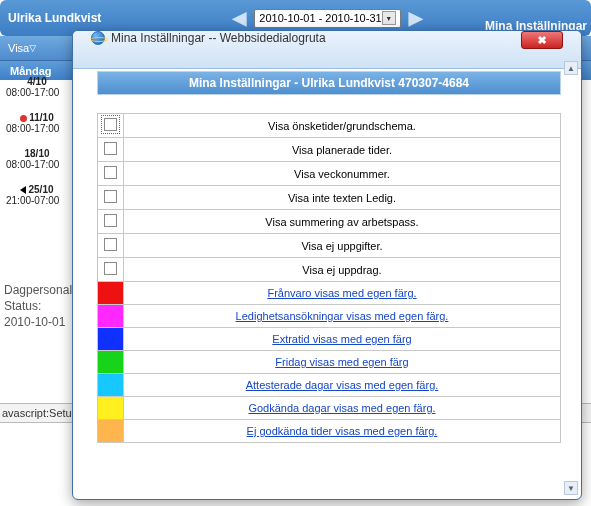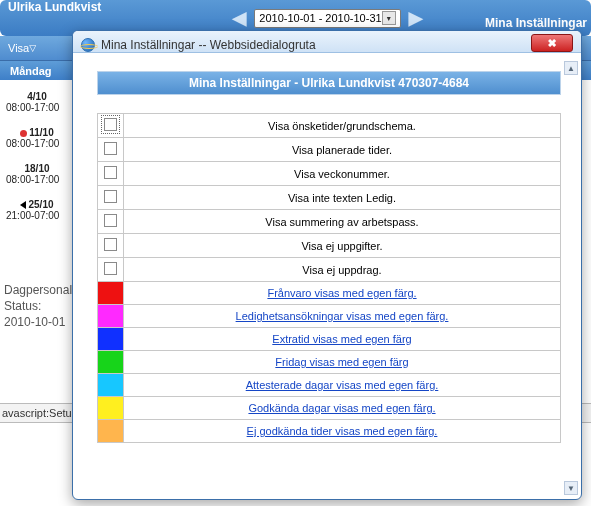--- a/index.html
+++ b/index.html
@@ -11,20 +11,21 @@
     width: 591px;
     height: 506px;
     overflow: hidden;
     position: relative;
   }
   .topbar {
     height: 36px;
     background: linear-gradient(#5a99d6, #3b7cc4);
     color: #fff;
     display: flex;
+    align-items: center;
     font-weight: bold;
     font-size: 12px;
     border-radius: 6px;
   }
   .topbar .user { padding-left: 8px; flex: 0 0 170px; }
   .topbar .nav { flex: 1; display:flex; align-items:center; justify-content:center; gap:8px;}
   .topbar .settings { padding-right: 4px; margin-top: 16px; }
   .arrow { color:#cfe3f6; font-size:18px; cursor:pointer; user-select:none; }
   .date-select {
     background:#fff; border:1px solid #7a7a7a; border-radius:2px;
@@ -41,21 +42,21 @@
   }
   .visa-dd { display:flex; align-items:center; gap:0; font-size:11px; cursor:pointer;}
   .visa-dd .tri { font-size:9px; }
   .header-row {
     height:20px; background: linear-gradient(#5e9dd8,#3e7fc8);
     color:#fff; font-weight:bold; font-size:11px;
     display:flex; align-items:center; padding-left:10px;
     border-top:1px solid #3a6ca8;
   }
   .left-col {
-    position:absolute; left:0; top:87px; width:98px;
+    position:absolute; left:0; top:72px; width:98px;
   }
   .day-block { padding:4px 0 10px 6px; font-size:10px; color:#222;}
   .day-block .d { font-weight:bold; text-align:center; width:62px;}
   .day-block .t { text-align:left;}
   .dot-red { display:inline-block;width:7px;height:7px;background:#d33;border-radius:50%;margin-right:2px;vertical-align:middle;}
   .tri-left { display:inline-block; width:0;height:0;border-top:4px solid transparent;border-bottom:4px solid transparent;border-right:6px solid #000; margin-right:2px; vertical-align:middle;}
   .foot {
     position:absolute; left:0; top:278px; font-size:12px; color:#555;
     padding:4px 4px; line-height:1.35;
   }
@@ -70,24 +71,24 @@
   .dialog {
     position:absolute; left:72px; top:30px;
     width:510px; height:470px;
     background:#fff;
     border:1px solid #3b6fa9;
     border-radius:6px;
     box-shadow:0 4px 14px rgba(0,0,0,.35);
     overflow:hidden;
   }
   .dlg-title {
-    height:22px;
+    height:38px;
     background: linear-gradient(#eaf3fc,#cfe2f6);
     border-bottom:1px solid #9ec0e3;
-    display:flex; align-items:flex-end; padding:0 8px;
+    display:flex; align-items:flex-start; padding:0 18px;
     gap:6px;
   }
   .ie-icon {
     width:14px;height:14px; border:1px solid #2a6db3; border-radius:50%;
     background: radial-gradient(circle at 30% 30%, #6fb6ff, #1e62aa);
     position:relative;
   }
   .ie-icon:after{content:"";position:absolute;left:-2px;top:5px;width:18px;height:3px;border:1px solid #f7c94b;border-left:none;border-right:none;border-radius:50%;}
   .dlg-title-text { font-size:12px; color:#333; }
   .close-btn {

